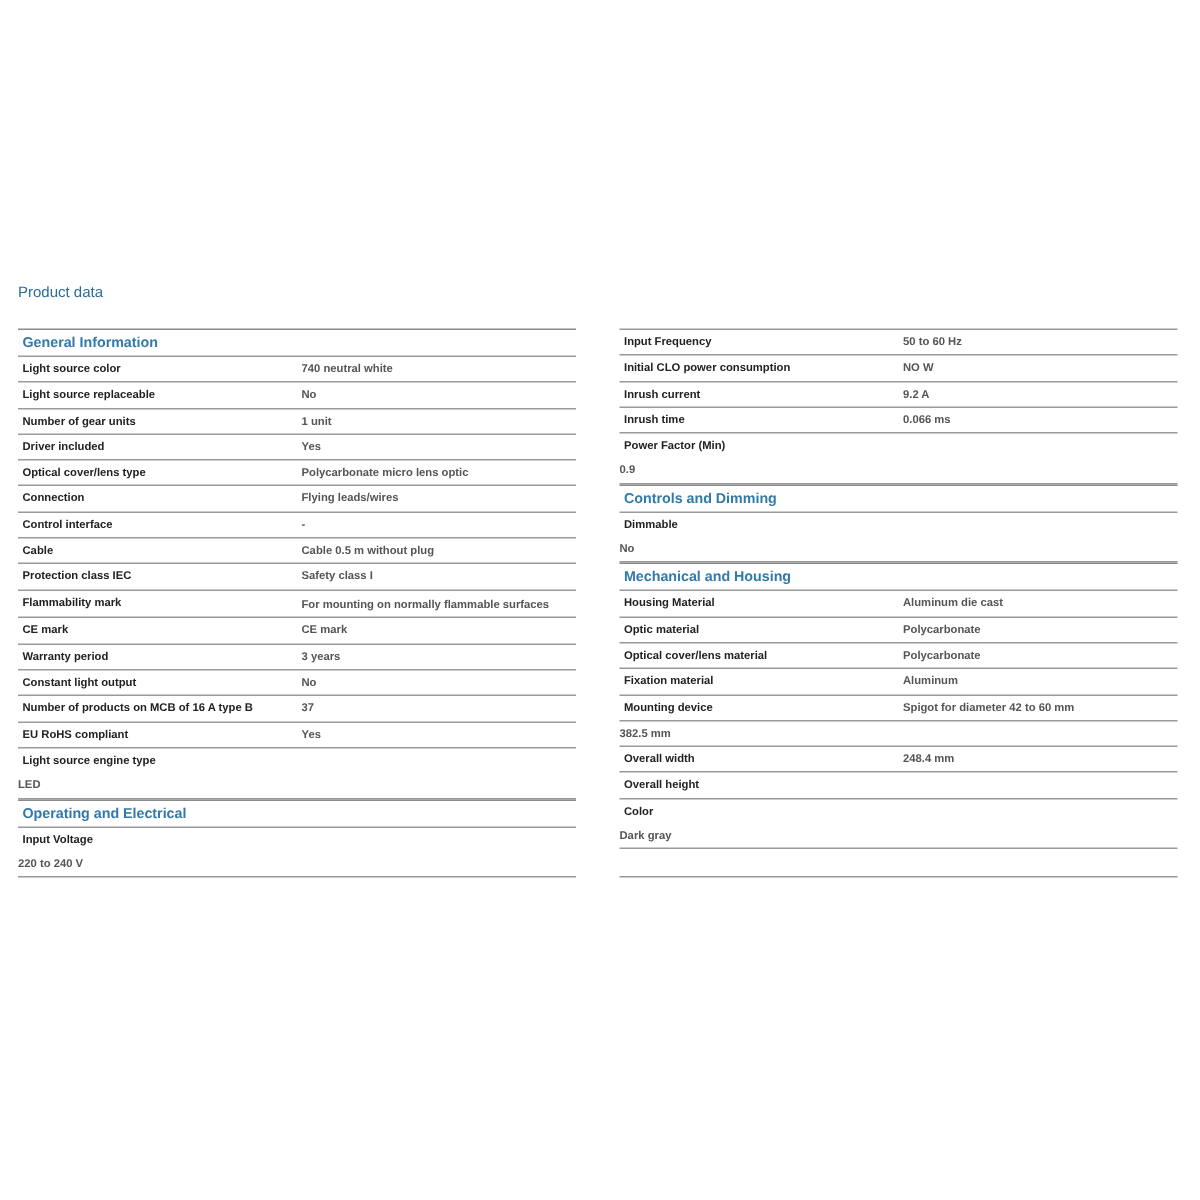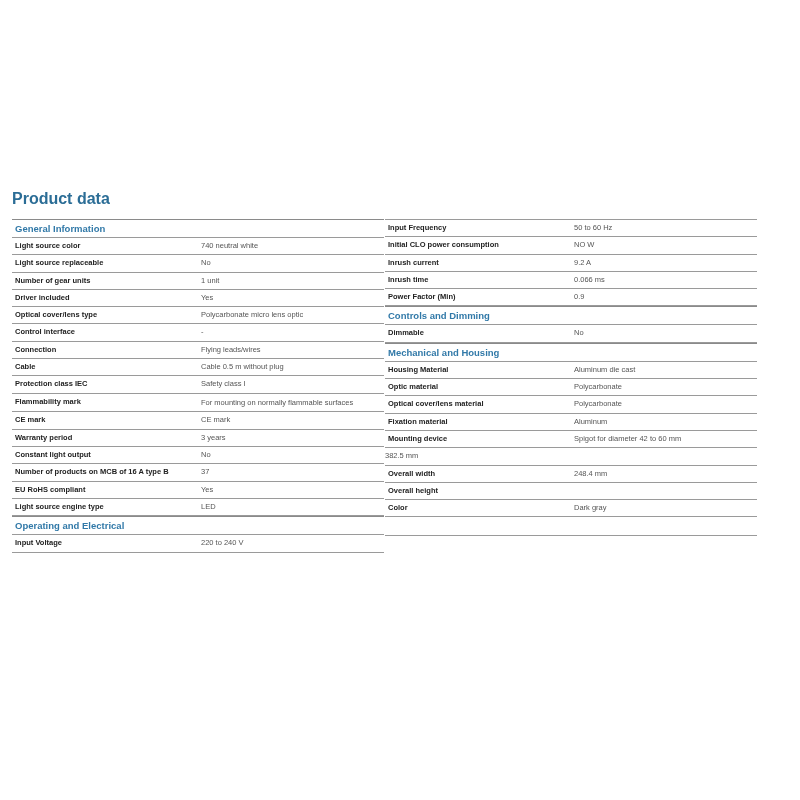--- a/index.html
+++ b/index.html
@@ -1,29 +1,29 @@
 <!DOCTYPE html>
 <html><head>
   <meta charset="utf-8">
   <style>
     html, body { margin: 0; padding: 0; background: #ffffff; }
     body { width: 800px; height: 800px; position: relative; overflow: hidden;
            font-family: "Liberation Sans", "DejaVu Sans", sans-serif; color: #1a1a1a; }
-    .title { position: absolute; left: 12px; top: 190px; font-size: 16px; font-weight: bold; color: #2b6d96; }
+    .title { position: absolute; left: 12px; top: 190px; font-size: 10px; font-weight: normal; color: #2b6d96; }
     .col { position: absolute; top: 219px; width: 372px; }
     .col.left { left: 12px; }
-    .col.right { left: 385px; }
+    .col.right { left: 413px; }
     .section { }
     .section + .section { }
     .sec-head { border-top: 1.5px solid #8a8a8a; height: 17px; line-height: 17px;
                 font-size: 9.5px; font-weight: bold; color: #3179a8; padding-left: 3px; }
     .row { border-top: 1.5px solid #9a9a9a; display: flex; font-size: 7.5px; line-height: 16.3px; }
-    .row:last-child { border-bottom: 1.5px solid #9a9a9a; }
+    .row:last-child { border-bottom: 1.5px solid #9a9a9a; flex-direction: column; }
     .row .k { width: 186px; padding-left: 3px; font-weight: bold; color: #222; white-space: nowrap; }
-    .row .v { flex: 1; color: #555; }
+    .row .v { flex: 1; color: #555; font-weight: bold; }
     .row.tall .v { line-height: 17.8px; }
     .spacer-line { border-top: 1.5px solid #9a9a9a; margin-top: 18px; }
   </style>
 </head>
 <body>
 
 <div class="title">Product data</div>
 
 <div class="col left">
     <div class="section">
@@ -42,26 +42,26 @@
       </div>
       <div class="row">
         <div class="k">Driver included</div>
         <div class="v">Yes</div>
       </div>
       <div class="row">
         <div class="k">Optical cover/lens type</div>
         <div class="v">Polycarbonate micro lens optic</div>
       </div>
       <div class="row">
+        <div class="k">Connection</div>
+        <div class="v">Flying leads/wires</div>
+      </div>
+      <div class="row">
         <div class="k">Control interface</div>
         <div class="v">-</div>
-      </div>
-      <div class="row">
-        <div class="k">Connection</div>
-        <div class="v">Flying leads/wires</div>
       </div>
       <div class="row">
         <div class="k">Cable</div>
         <div class="v">Cable 0.5 m without plug</div>
       </div>
       <div class="row">
         <div class="k">Protection class IEC</div>
         <div class="v">Safety class I</div>
       </div>
       <div class="row tall">

